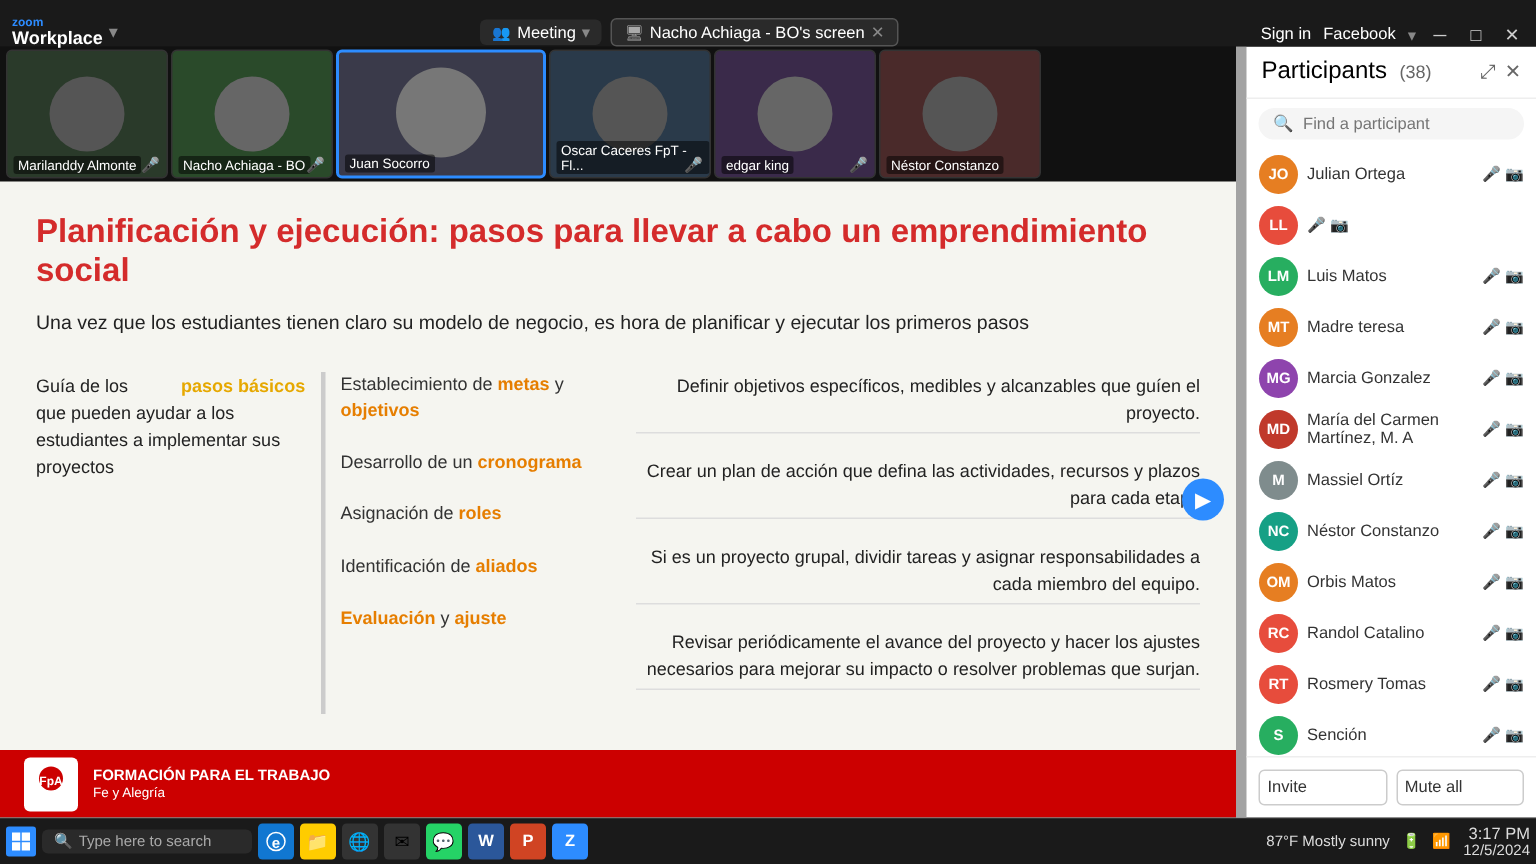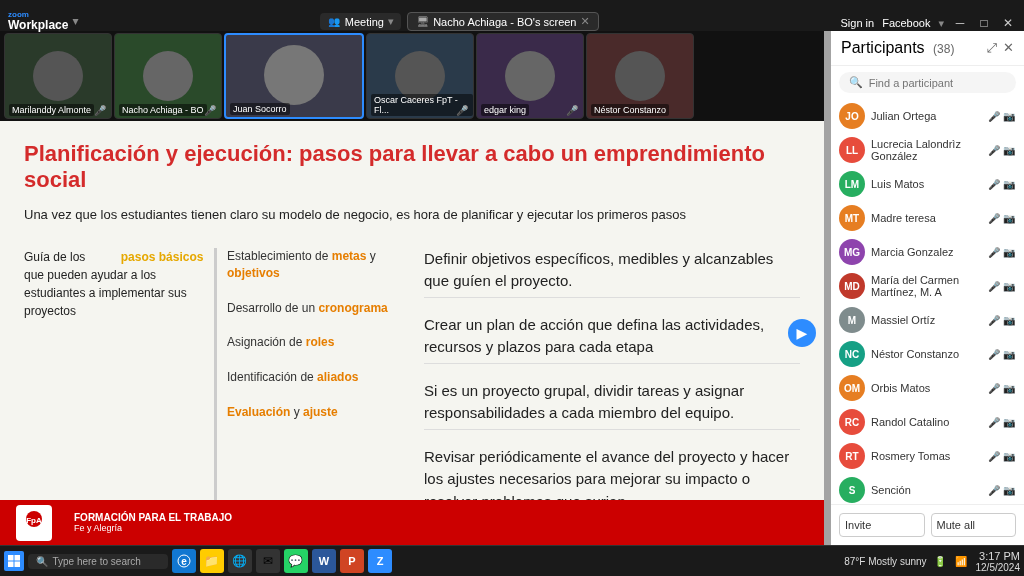--- a/index.html
+++ b/index.html
@@ -40,25 +40,25 @@
     .slide-title { color: #d42b2b; font-size: 22px; font-weight: 700; line-height: 1.2; margin-bottom: 12px; }
     .slide-subtitle { font-size: 13px; color: #222; margin-bottom: 24px; line-height: 1.4; }
 
     .slide-body { display: flex; gap: 10px; }
     .slide-left { width: 180px; flex-shrink: 0; }
     .slide-left-text { font-size: 12px; color: #222; line-height: 1.5; }
     .highlight-yellow { color: #e6a800; font-weight: 700; padding-left: 32px; }
     .slide-center { width: 200px; flex-shrink: 0; border-left: 3px solid #ccc; padding-left: 10px; }
     .slide-center-item { margin-bottom: 18px; font-size: 12px; color: #333; line-height: 1.4; }
     .highlight-orange { color: #e67e00; font-weight: 700; }
-    .slide-right { flex: 1; font-size: 15px; color: #222; line-height: 1.5; }
+    .slide-right { flex: 1; font-size: 12px; color: #222; line-height: 1.5; text-align: right; }
     .slide-right-item { margin-bottom: 16px; border-bottom: 1px solid #ddd; padding-bottom: 4px; }
 
     
-    .slide-footer { position: absolute; bottom: 0; left: 0; right: 0; height: 45px; background: #cc0000; display: flex; align-items: center; padding: 0 16px; gap: 22px; margin-top: 37px; }
+    .slide-footer { position: absolute; bottom: 0; left: 0; right: 0; height: 45px; background: #cc0000; display: flex; align-items: center; padding: 0 16px; gap: 10px; margin-top: 37px; }
     .footer-logo { width: 36px; height: 36px; background: #fff; border-radius: 4px; display: flex; align-items: center; justify-content: center; }
     .footer-text { color: #fff; }
     .footer-text-main { font-size: 10px; font-weight: 700; }
     .footer-text-sub { font-size: 9px; }
 
     
     .nav-arrow { position: absolute; right: 8px; top: 50%; transform: translateY(-50%); background: #2d8cff; border-radius: 50%; width: 28px; height: 28px; display: flex; align-items: center; justify-content: center; color: #fff; font-size: 14px; cursor: pointer; }
 
     
     .participants-panel { width: 200px; background: #fff; border-left: 7px solid #a3a3a3; display: flex; flex-direction: column; }
@@ -248,21 +248,20 @@
     <div class="participant-item">
           <div class="p-avatar" style="background: rgb(230, 126, 34);">JO</div>
           <div class="p-name">Julian Ortega</div>
           <div class="p-icons">
             <span>🎤</span>
             <span>📷</span>
           </div>
         </div>
         <div class="participant-item">
           <div class="p-avatar" style="background: rgb(231, 76, 60);">LL</div>
-          <div class="p-name">Lucrecia Lalondrìz González</div>
           <div class="p-icons">
             <span>🎤</span>
             <span>📷</span>
           </div>
         </div>
         <div class="participant-item">
           <div class="p-avatar" style="background: rgb(39, 174, 96);">LM</div>
           <div class="p-name">Luis Matos</div>
           <div class="p-icons">
             <span>🎤</span>

